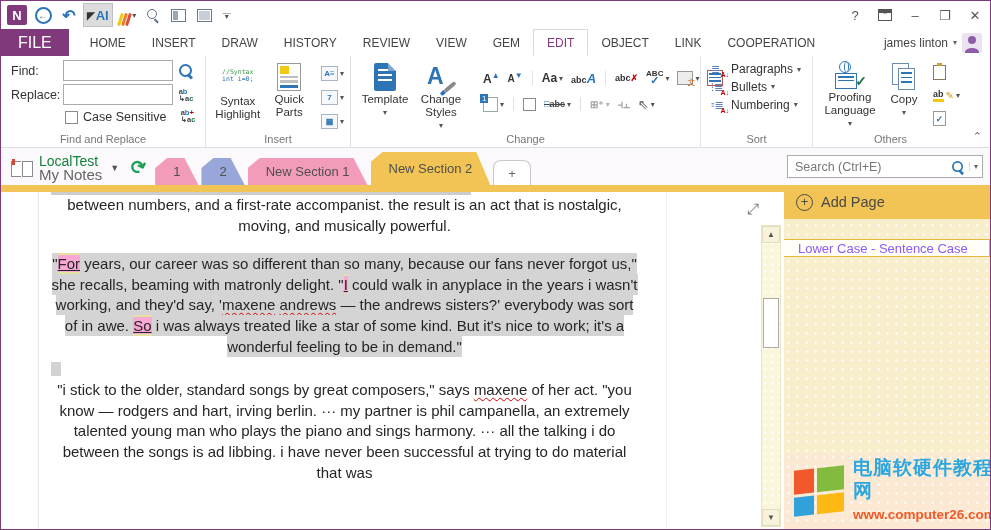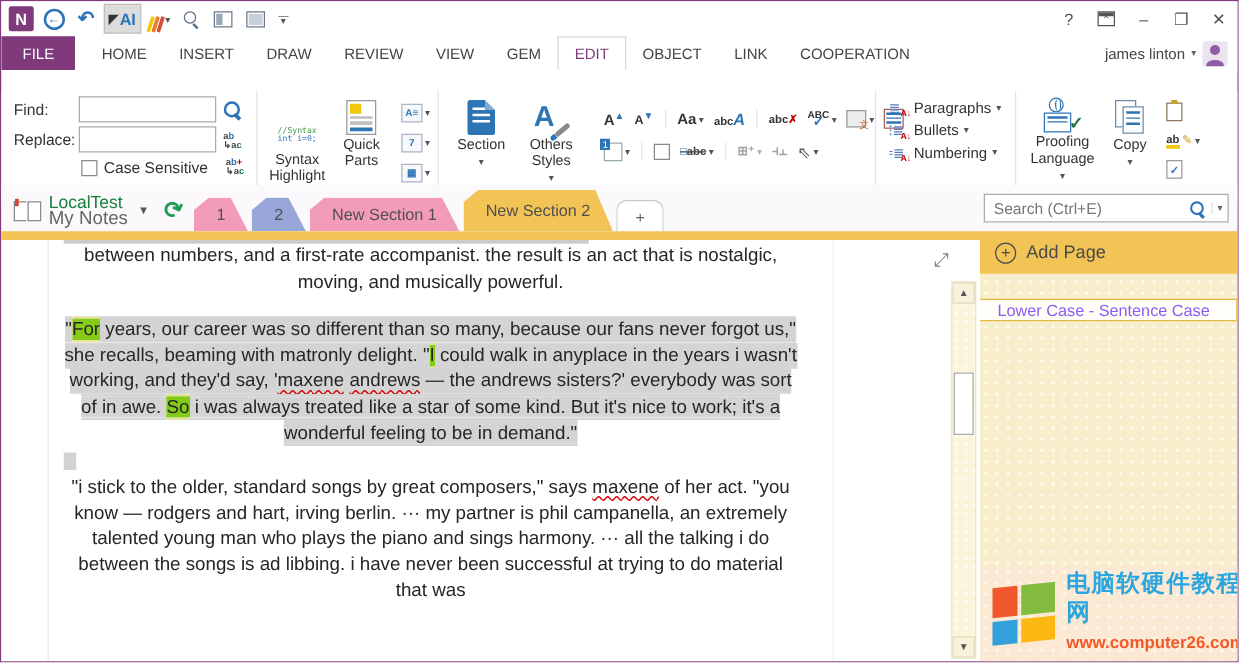--- a/index.html
+++ b/index.html
@@ -25,31 +25,31 @@
   .panel-ico.full::before { left:1px; right:1px; width:auto; background:#c7cfd8; }
   .qat-more { display:flex; flex-direction:column; align-items:center; line-height:4px; font-size:8px; color:#555; padding:0 4px; }
   .win-title { position:absolute; left:0; right:0; text-align:center; font-size:13px; color:#444; pointer-events:none; }
   .winctrl { margin-left:auto; display:flex; align-items:center; }
   .winctrl .wbtn { width:30px; height:26px; display:flex; align-items:center; justify-content:center; font-size:13px; color:#555; }
   .ribbon-display-ico { width:14px; height:12px; border:1px solid #555; position:relative; font-size:8px; display:flex; align-items:flex-end; justify-content:center; color:#555; }
   .ribbon-display-ico::before { content:""; position:absolute; top:0; left:0; right:0; height:3px; background:#555; }
 
   
   .tabsrow { position:absolute; top:28px; left:0; right:0; height:27px; background:#fff; display:flex; align-items:stretch; }
-  .file-tab { background:#80397B; color:#fff; font-size:12px; padding:0 17px; display:flex; align-items:center; margin-right:8px; }
+  .file-tab { background:#80397B; color:#fff; font-size:16px; padding:0 17px; display:flex; align-items:center; margin-right:8px; }
   .rtab { font-size:12px; color:#444; padding:0 13px; display:flex; align-items:center; }
   .rtab.active { color:#80397B; background:#fff; border:1px solid #d9d9d9; border-bottom:1px solid #fff; position:relative; z-index:2; }
   .user-area { margin-left:auto; display:flex; align-items:center; gap:5px; padding-right:8px; font-size:12px; color:#444; }
   .user-area .dd { font-size:8px; color:#666; }
   .avatar { width:20px; height:20px; background:#EBE3F0; border-radius:2px; position:relative; overflow:hidden; }
   .avatar::before { content:""; position:absolute; top:3px; left:6px; width:8px; height:8px; border-radius:50%; background:#8E5CA8; }
   .avatar::after { content:""; position:absolute; bottom:-3px; left:3px; width:14px; height:8px; border-radius:50% 50% 0 0; background:#8E5CA8; }
 
   
-  .ribbon { position:absolute; top:72px; left:0; right:0; height:92px; background:#fff; border-bottom:1px solid #e0dde2; display:flex; }
+  .ribbon { position:absolute; top:55px; left:0; right:0; height:92px; background:#fff; border-bottom:1px solid #e0dde2; display:flex; }
   .rgroup { position:relative; border-right:1px solid #e4e1e6; padding:4px 4px 16px 6px; }
   .rgroup .glabel { position:absolute; bottom:2px; left:0; right:0; text-align:center; font-size:11px; color:#777; }
   .sep-v { width:1px; background:#e4e1e6; margin:3px 3px; align-self:stretch; }
   .bigbtn { display:flex; flex-direction:column; align-items:center; justify-content:flex-start; width:56px; padding-top:3px; gap:2px; }
   .bigbtn .blabel { font-size:11.5px; color:#333; text-align:center; line-height:13px; }
   .dd-small { font-size:8px; color:#555; }
   .smallbtn { height:20px; display:flex; align-items:center; gap:2px; padding:0 2px; font-size:11px; color:#333; }
 
   
   .g-find { width:205px; }
@@ -61,21 +61,21 @@
   .blue-mag::before { content:""; position:absolute; top:0; left:0; width:9px; height:9px; border:2px solid #2B74B8; border-radius:50%; }
   .blue-mag::after { content:""; position:absolute; bottom:0; right:0; width:6px; height:2.5px; background:#2B74B8; transform:rotate(45deg); }
   .abac { font-size:7.5px; line-height:7px; font-weight:bold; color:#444; text-align:left; }
   .abac .b { color:#2B74B8; } .abac .c { color:#217346; } .abac .plus { color:#C00000; }
   .cs-row { display:flex; align-items:center; gap:5px; margin-left:58px; margin-top:2px; }
   .checkbox { width:13px; height:13px; border:1px solid #8a8a8a; background:#fff; }
   .cs-row span { font-size:12.5px; color:#333; }
 
   
   .g-insert { width:145px; display:flex; }
-  .syntax-ico { font-family:"DejaVu Sans Mono",monospace; font-size:6.5px; line-height:7px; text-align:left; height:30px; padding-top:6px;margin-top:15px; }
+  .syntax-ico { font-family:"DejaVu Sans Mono",monospace; font-size:6.5px; line-height:7px; text-align:left; height:30px; padding-top:6px; }
   .syntax-ico .l1 { color:#3C9B46; } .syntax-ico .l2 { color:#2B74B8; }
   .qp-ico { width:24px; height:28px; border:1px solid #999; background:#fff; padding:2px; display:flex; flex-direction:column; gap:2px; }
   .qp-ico i { display:block; height:3px; background:#BFBFBF; }
   .qp-ico i.b1 { background:#F2C811; height:8px; width:9px; }
   .qp-ico i.blue { background:#2E75B5; }
   .ins-col { display:flex; flex-direction:column; justify-content:flex-start; gap:4px; padding:4px 0 0 4px; }
   .mini-ico { width:17px; height:15px; border:1px solid #aab4c4; background:#f6f8fb; font-size:8px; color:#2E75B5; display:flex; align-items:center; justify-content:center; font-weight:bold; }
 
   
   .g-change { width:350px; display:flex; }
@@ -157,21 +157,21 @@
   
   .content { position:absolute; top:191px; left:0; width:783px; bottom:0; background:#fff; }
   .margin-line { position:absolute; top:0; bottom:0; left:37px; width:1px; background:#E9E6EA; }
   .guide-line { position:absolute; top:0; bottom:0; left:665px; width:1px; background:#EFEFEF; }
   .cutline { position:absolute; top:0; left:50px; width:420px; height:3px; background:#BFBFBF; opacity:.8; }
   .page-text { position:absolute; top:3px; left:50px; width:587px; font-size:15px; line-height:20.6px; color:#262626; }
   .para { margin-bottom:18px;text-align:center; }
   .page-text .para:nth-child(2) { margin-bottom:5px; }
   .para.blank { width:10px; height:14px; background:#D2D2D2; margin-bottom:4px; }
   .sel { background:#D4D4D4; box-shadow:0 -2px 0 #D4D4D4, 0 2px 0 #D4D4D4; }
-  .hl { background:#84cc16; box-shadow:0 -2px 0 #E4E2A0, 0 2px 0 #E4E2A0; }
+  .hl { background:#f9a8d4; box-shadow:0 -2px 0 #E4E2A0, 0 2px 0 #E4E2A0;text-decoration:underline; }
   .misspell { text-decoration-line:underline; text-decoration-style:wavy; text-decoration-color:#D40000; text-decoration-thickness:1px; text-underline-offset:2px; }
   .expand-ico { position:absolute; top:8px; left:746px; font-size:15px; color:#777; }
 
   .vscroll { position:absolute; top:33px; bottom:2px; left:760px; width:20px; background:#FBF5DC; background-image:radial-gradient(circle, rgba(255,255,255,.95) 1px, transparent 1.4px); background-size:7px 7px; border:1px solid #EDE4C2; }
   .vscroll .arr { position:absolute; left:0; right:0; height:17px; background:#F8F2DD; color:#555; font-size:8px; display:flex; align-items:center; justify-content:center; border:1px solid #E4DBBB; }
   .vscroll .arr.up { top:0; } .vscroll .arr.down { bottom:0; }
   .vscroll .thumb { position:absolute; left:1px; right:1px; top:72px; height:50px; background:#fff; border:1px solid #ABABAB; }
 
   
   .rightpanel { position:absolute; top:184px; left:783px; right:0; bottom:0; background:#F8EECB; background-image:radial-gradient(circle, rgba(255,255,255,.85) 1.1px, transparent 1.3px); background-size:9px 9px; }
@@ -237,20 +237,21 @@
       <div class="wbtn">✕</div>
     </div>
   </div>
 
   <div class="tabsrow">
     <div class="file-tab">FILE</div>
     <div id="tab-container" style="display:flex">
         <div class="rtab">HOME</div>
         <div class="rtab">INSERT</div>
         <div class="rtab">DRAW</div>
+        <div class="rtab">HISTORY</div>
         <div class="rtab">REVIEW</div>
         <div class="rtab">VIEW</div>
         <div class="rtab">GEM</div>
         <div class="rtab active">EDIT</div>
         <div class="rtab">OBJECT</div>
         <div class="rtab">LINK</div>
         <div class="rtab">COOPERATION</div>
       </div>
     <div class="user-area">
       <span>james linton</span>
@@ -319,26 +320,26 @@
             <span class="dd-small">▾</span>
           </div>
       </div>
       <div class="glabel">Insert</div>
     </div>
 
     <div class="rgroup g-change">
       <div class="chg-big">
         <div class="bigbtn">
           <span class="tmpl-ico"></span>
-          <span class="blabel">Section</span>
+          <span class="blabel">Template</span>
           <span class="dd-small">▾</span>
         </div>
         <div class="bigbtn">
           <span class="qs-ico"><span class="A">A</span><span class="brush"></span></span>
-          <span class="blabel">Others Styles</span>
+          <span class="blabel">Change Styles</span>
           <span class="dd-small">▾</span>
         </div>
       </div>
       <div class="sep-v"></div>
       <div class="chg-grid">
         <div class="chg-row">
           <span class="smallbtn">
               <span class="ico-txt"><span>A</span><sup>▲</sup></span>
             </span>
           <span class="smallbtn">

